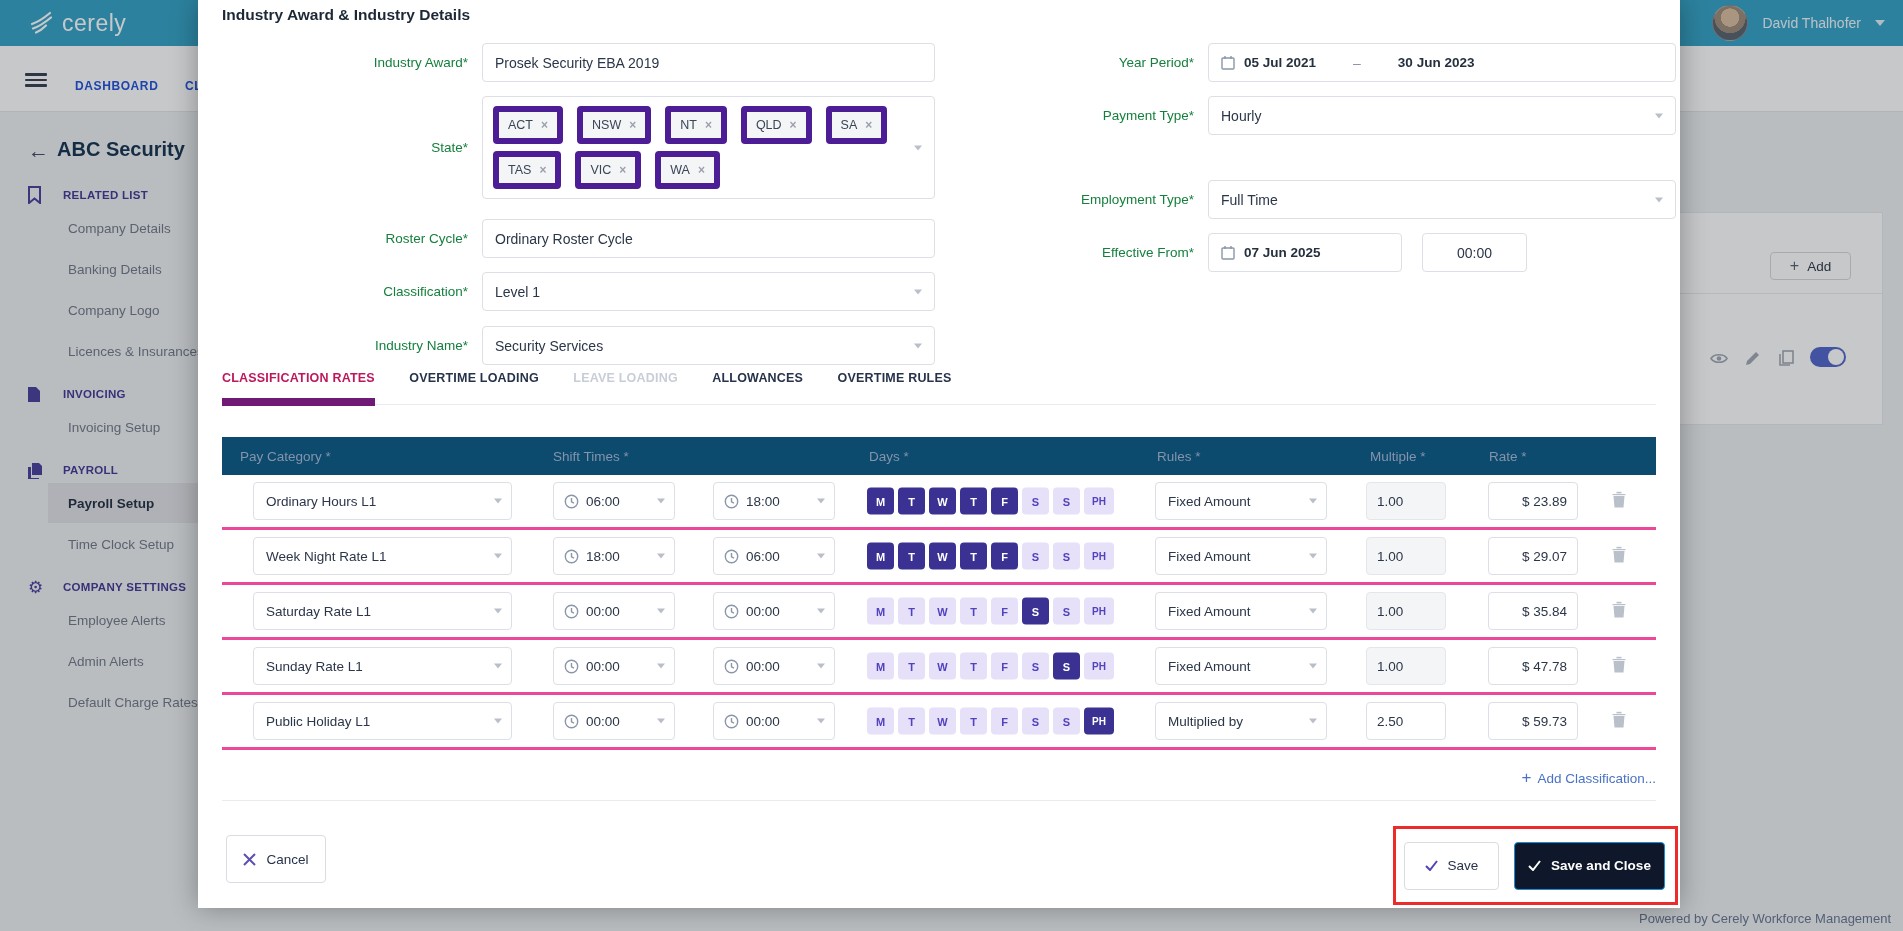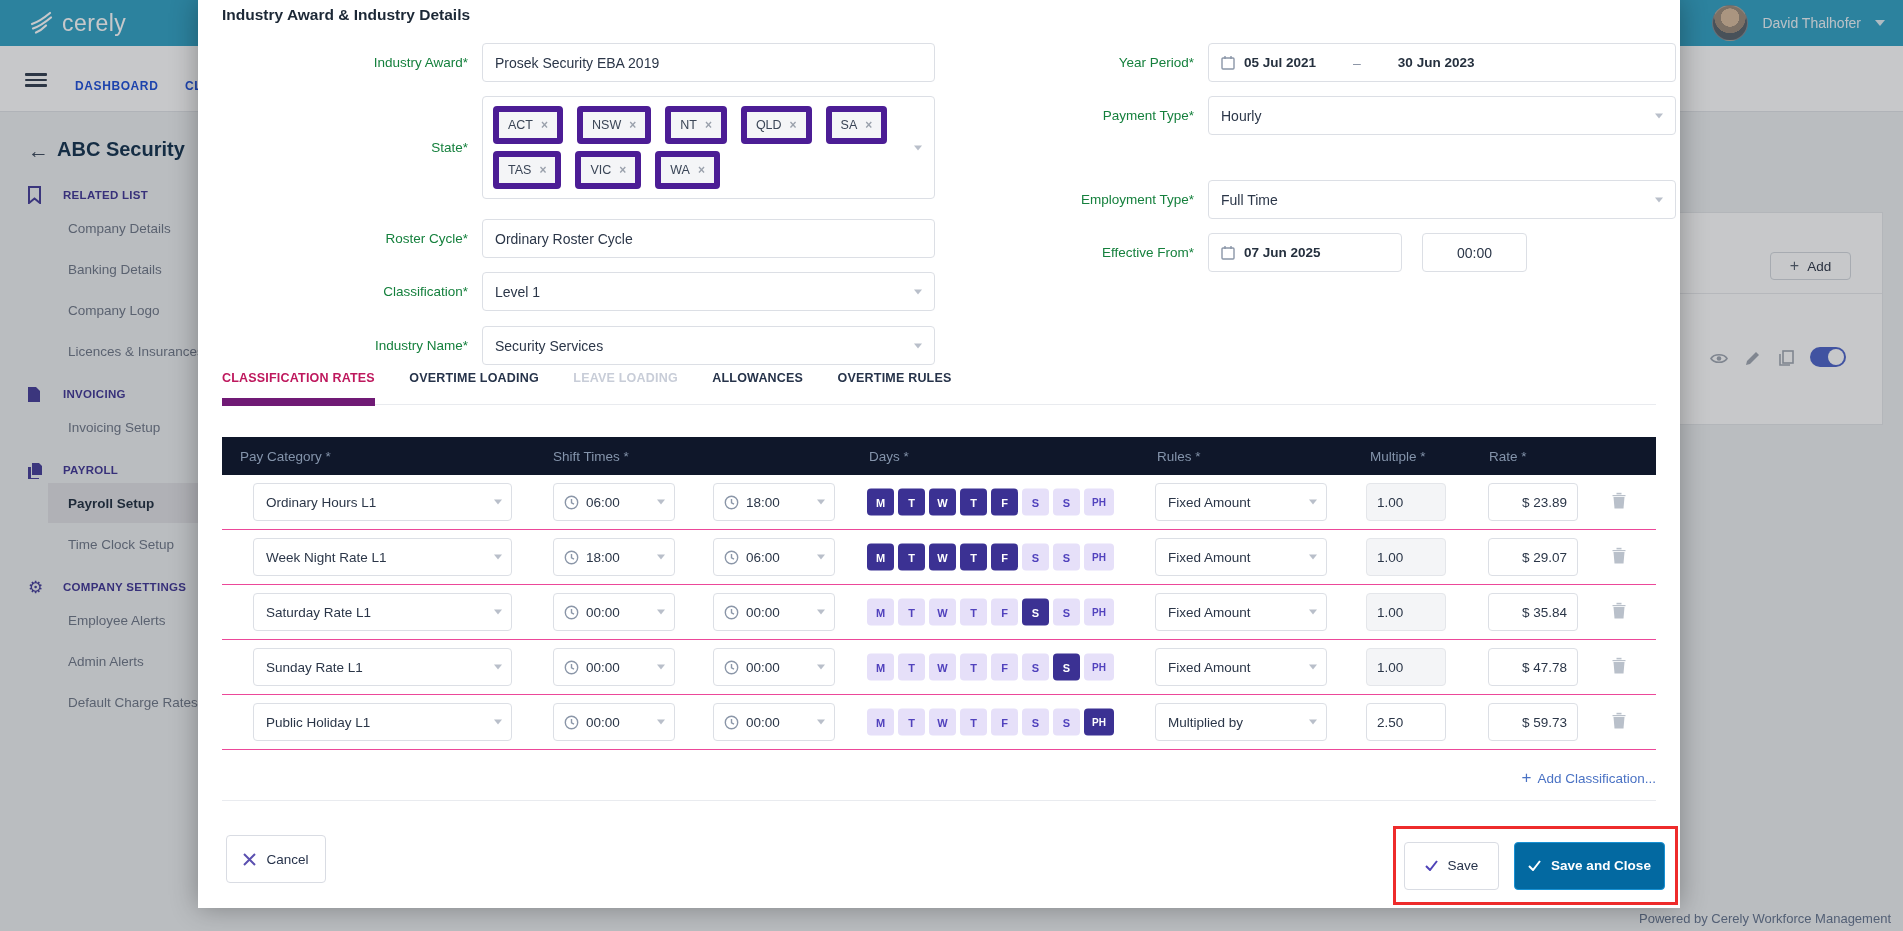--- a/index.html
+++ b/index.html
@@ -79,24 +79,24 @@
   .eff-date { flex:0 0 194px; }
   .eff-time { flex:0 0 105px; margin-left:20px; justify-content:center; }
   
   .tabs { position:absolute; left:24px; right:24px; top:368px; height:37px; border-bottom:1px solid #e9ebef; }
   .tab { display:inline-block; margin-right:30px; font-size:12.5px; font-weight:700; letter-spacing:.2px; color:#26334a;
     padding-bottom:13px; cursor:pointer; }
   .tab.active { color:#be185d; border-bottom:8px solid #701a75; }
   .tab.disabled { color:#c8cdd8; }
   
   .ctable { position:absolute; left:24px; top:437px; width:1434px; }
-  .thead { position:relative; height:38px; background:#0f172a; }
+  .thead { position:relative; height:38px; background:#0c4a6e; }
   .th { position:absolute; top:50%; transform:translateY(-50%); font-size:13.5px; color:#8494ab; white-space:nowrap; }
   .th.h0{left:18px} .th.h1{left:331px} .th.h2{left:647px} .th.h3{left:935px} .th.h4{left:1148px} .th.h5{left:1267px}
-  .trow { position:relative; height:55px; border-bottom:1px solid #ec4899; }
+  .trow { position:relative; height:55px; border-bottom:3px solid #ec4899; }
   .cell { position:absolute; top:50%; transform:translateY(-50%); height:38px; border:1px solid #dcdfe5; border-radius:4px; background:#fff;
     display:flex; align-items:center; font-size:13.5px; color:#2b3648; padding:0 24px 0 12px; }
   .cell .caret.right { position:absolute; right:9px; top:50%; transform:translateY(-50%); }
   .c-pay  { left:31px;  width:259px; }
   .c-t1   { left:331px; width:122px; }
   .c-t2   { left:491px; width:122px; }
   .c-days { left:645px; width:248px; position:absolute; top:50%; transform:translateY(-50%); display:flex; }
   .c-rules{ left:933px; width:172px; }
   .c-mult { left:1144px; width:80px; padding:0 10px; }
   .c-mult.ro { background:#f4f5f7; border-color:#e4e6ea; }
@@ -110,21 +110,21 @@
   
   .add-class { position:absolute; right:24px; top:768px; font-size:13.5px; color:#4a72c4; display:flex; align-items:center; gap:6px; cursor:pointer; }
   .add-class .plus { font-size:17px; font-weight:400; }
   .modal-div { position:absolute; left:24px; right:24px; top:800px; border-top:1px solid #e9ebef; }
   .btn { display:flex; align-items:center; justify-content:center; gap:10px; height:48px; border-radius:4px;
     font-size:13.5px; font-weight:500; cursor:pointer; border:1px solid #d9dce3; background:#fff; color:#27334b; }
   .cancel-btn { position:absolute; left:28px; top:835px; width:100px; }
   .hl-box { position:absolute; left:1195px; top:826px; width:285px; height:79px; border:3px solid #ee2b2b;
     display:flex; align-items:center; justify-content:flex-end; gap:15px; padding-right:10px; }
   .save-btn { width:95px; }
-  .saveclose-btn { width:151px; background:#0369a1; border-color:#1791d4; color:#fff; font-weight:600; }
+  .saveclose-btn { width:151px; background:#0f172a; border-color:#1791d4; color:#fff; font-weight:600; }
   .icx { display:inline-flex; align-items:center; }
 </style>
 </head>
 <body>
 
 <div class="page">
   <div class="topbar">
     <div class="logo-wrap">
       <span class="icx">
         <svg width="26" height="24" viewBox="0 0 26 24" fill="none">

